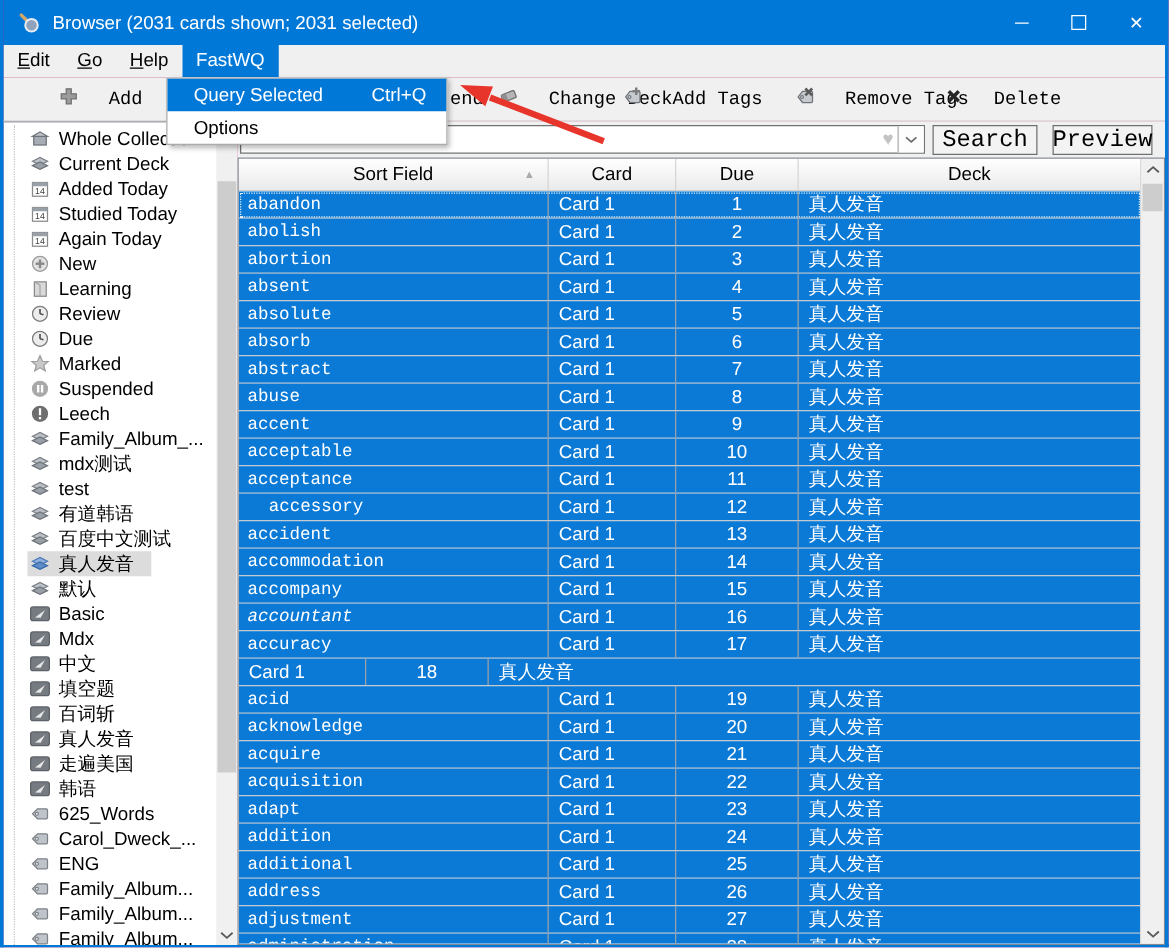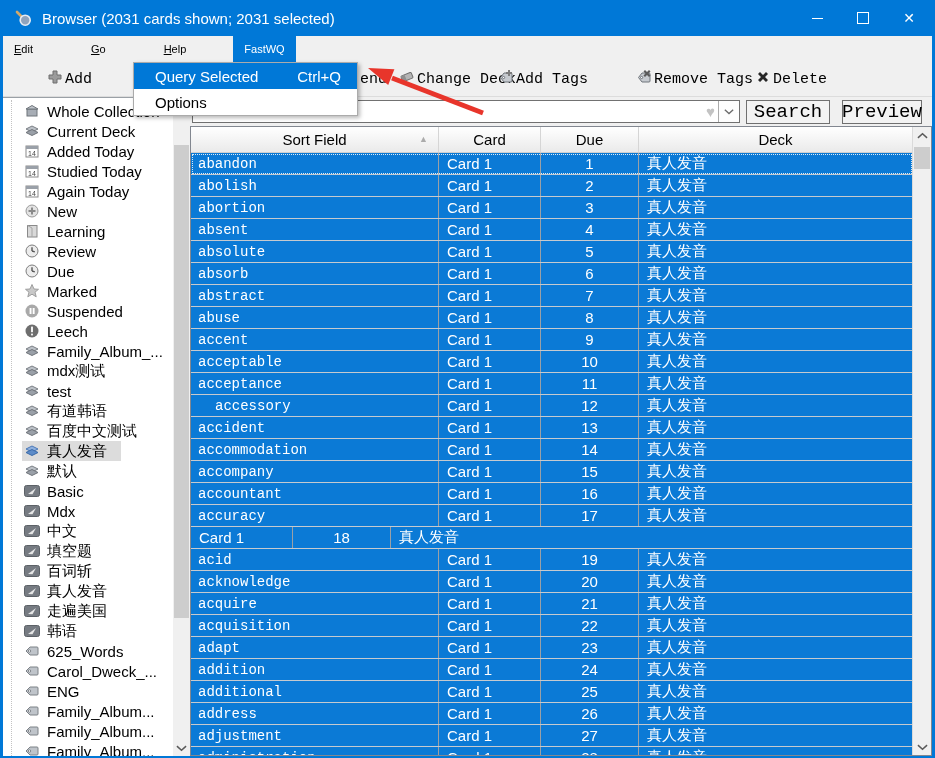--- a/index.html
+++ b/index.html
@@ -9,26 +9,26 @@
     background:#be185d;}
   
   .titlebar{height:36px;background:#0078d7;display:flex;align-items:center;color:#fff;font-size:15px;}
   .title-icon{margin:0 10px 0 11px;display:flex;}
   .win-controls{margin-left:auto;display:flex;height:36px;}
   .win-btn{width:46px;height:36px;display:flex;align-items:center;justify-content:center;color:#fff;}
   .glyph-min{width:11px;height:1px;background:#fff;}
   .glyph-max{width:10px;height:10px;border:1px solid #fff;}
   .glyph-close{font-size:14px;line-height:1;}
   
-  .menubar{height:26px;background:#f0f0f0;display:flex;font-size:11px;color:#000;gap:36px;}
+  .menubar{height:26px;background:#f0f0f0;display:flex;font-size:15px;color:#000;}
   .menu-item{padding:0 11px;line-height:26px;}
   .menu-item.active{background:#0078d7;color:#fff;}
   
   .toolbar{position:relative;height:34px;background:#f0f0f0;border-bottom:1px solid #dcdcdc;}
-  .tool-item{position:absolute;top:0;height:34px;display:flex;align-items:center;gap:2px;
+  .tool-item{position:absolute;top:0;height:34px;display:flex;align-items:center;gap:24px;
     font-family:"Liberation Mono","DejaVu Sans Mono",monospace;font-size:15px;color:#000;}
   
   .body-area{display:flex;height:659px;position:relative;}
   
   .sidebar{position:relative;width:187px;background:#fff;border-top:1px solid #9aa0a6;box-sizing:border-box;overflow:hidden;flex:none;}
   .tree-line{position:absolute;left:8px;top:2px;bottom:0;border-left:1px dotted #c3c3c3;}
   .side-items{position:relative;padding-top:3px;}
   .side-item{height:20px;display:flex;align-items:center;padding-left:19px;font-size:15px;white-space:nowrap;color:#000;}
   .side-item .hl{display:flex;align-items:center;gap:7px;height:20px;padding:0 14px 0 2px;}
   .side-item.selected .hl{background:#dcdcdc;}
@@ -663,21 +663,21 @@
               <div class="td td-due td-sep" style="width: 98px;">14</div>
               <div class="td td-deck" style="flex: 1 1 0%;">真人发音</div>
             </div>
             <div class="trow">
               <div class="td td-sort td-sep" style="width: 248px;">accompany</div>
               <div class="td td-card td-sep" style="width: 102px;">Card 1</div>
               <div class="td td-due td-sep" style="width: 98px;">15</div>
               <div class="td td-deck" style="flex: 1 1 0%;">真人发音</div>
             </div>
             <div class="trow">
-              <div class="td td-sort td-sep" style="width: 248px;">accountant</div>
+              <div class="td td-sort td-sep" style="width: 248px; font-style: italic;">accountant</div>
               <div class="td td-card td-sep" style="width: 102px;">Card 1</div>
               <div class="td td-due td-sep" style="width: 98px;">16</div>
               <div class="td td-deck" style="flex: 1 1 0%;">真人发音</div>
             </div>
             <div class="trow">
               <div class="td td-sort td-sep" style="width: 248px;">accuracy</div>
               <div class="td td-card td-sep" style="width: 102px;">Card 1</div>
               <div class="td td-due td-sep" style="width: 98px;">17</div>
               <div class="td td-deck" style="flex: 1 1 0%;">真人发音</div>
             </div>

